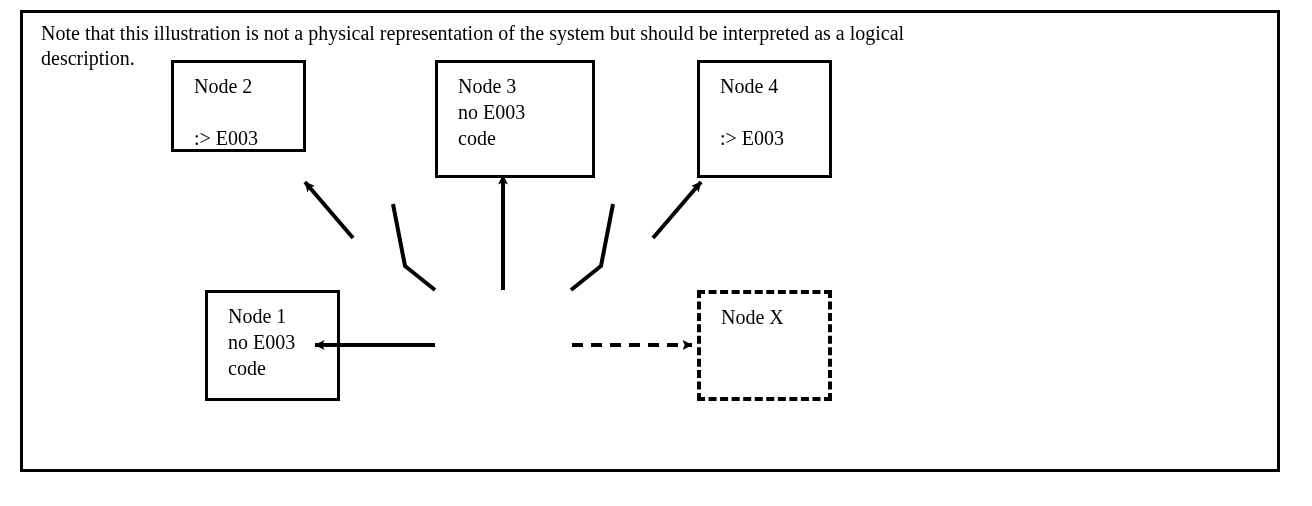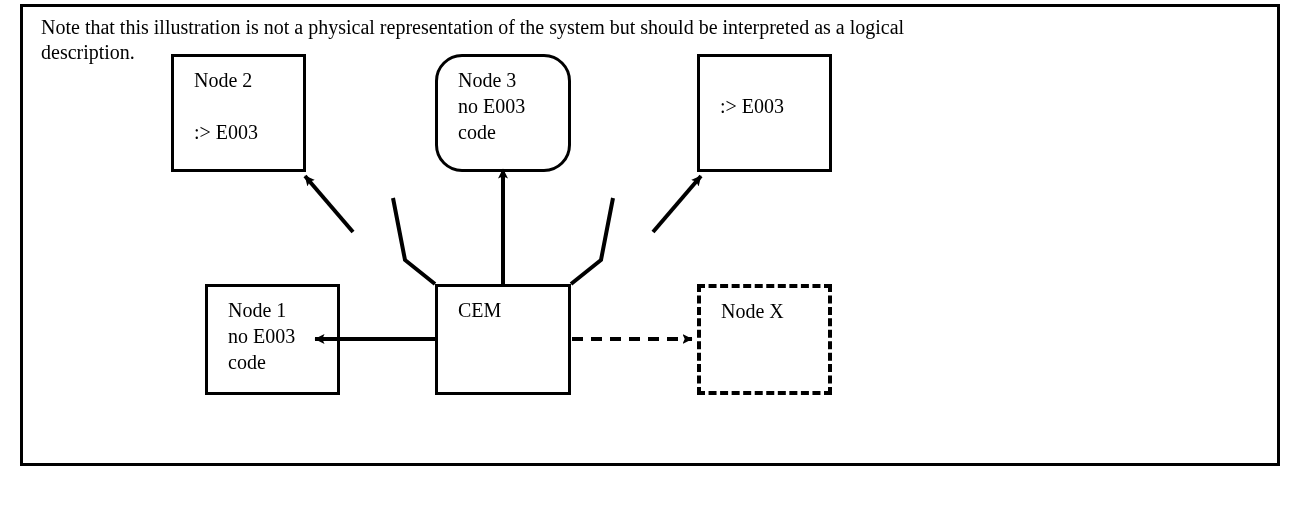--- a/index.html
+++ b/index.html
@@ -10,21 +10,21 @@
   body {
     width: 1312px;
     height: 506px;
     font-family: "Liberation Serif", "DejaVu Serif", serif;
     color: #000000;
     overflow: hidden;
   }
   #figure-frame {
     position: absolute;
     left: 20px;
-    top: 4px;
+    top: 10px;
     width: 1260px;
     height: 462px;
     border: 3px solid #000000;
     box-sizing: border-box;
     background: #ffffff;
   }
   #caption-note {
     position: absolute;
     left: 18px;
     top: 8px;
@@ -93,44 +93,42 @@
     <g>
       <polyline points="548,277 578,253 590,191" fill="none" stroke="#000000" stroke-width="4" stroke-linejoin="miter" stroke-linecap="butt"></polyline>
       <line x1="630" y1="225" x2="678" y2="169" stroke="#000000" stroke-width="4" marker-end="url(#arrowhead-solid)"></line>
     </g>
 
     <g>
       <line x1="549" y1="332" x2="669" y2="332" stroke="#000000" stroke-width="4" stroke-dasharray="11 8" marker-end="url(#arrowhead-solid)"></line>
     </g>
   </svg>
 
-  <div class="node-box" style="left:148px; top:47px; width:135px; height:118px;">
+  <div class="node-box" style="left:148px; top:47px; width:135px; height:92px;">
     <span class="node-line">Node 2</span>
     <span class="node-line gap"></span>
     <span class="node-line">:&gt; E003</span>
   </div>
 
-  <div class="node-box" style="left:412px; top:47px; width:136px; height:118px;border-radius:27px;">
+  <div class="node-box" style="left:412px; top:47px; width:160px; height:118px;">
     <span class="node-line">Node 3</span>
     <span class="node-line">no E003</span>
     <span class="node-line">code</span>
   </div>
 
   <div class="node-box" style="left:674px; top:47px; width:135px; height:118px;">
+    <span class="node-line">Node 4</span>
     <span class="node-line gap"></span>
     <span class="node-line">:&gt; E003</span>
   </div>
 
   <div class="node-box" style="left:148px; top:277px; width:135px; height:111px;margin-left:34px;">
     <span class="node-line">Node 1</span>
     <span class="node-line">no E003</span>
     <span class="node-line">code</span>
   </div>
 
-  <div class="node-box" style="left:412px; top:277px; width:136px; height:111px;">
-    <span class="node-line">CEM</span>
-  </div>
 
   <div class="node-box dashed" style="left:674px; top:277px; width:135px; height:111px;font-family:Liberation Serif, serif;">
     <span class="node-line">Node X</span>
   </div>
 
 </div>
 
 </body></html>

